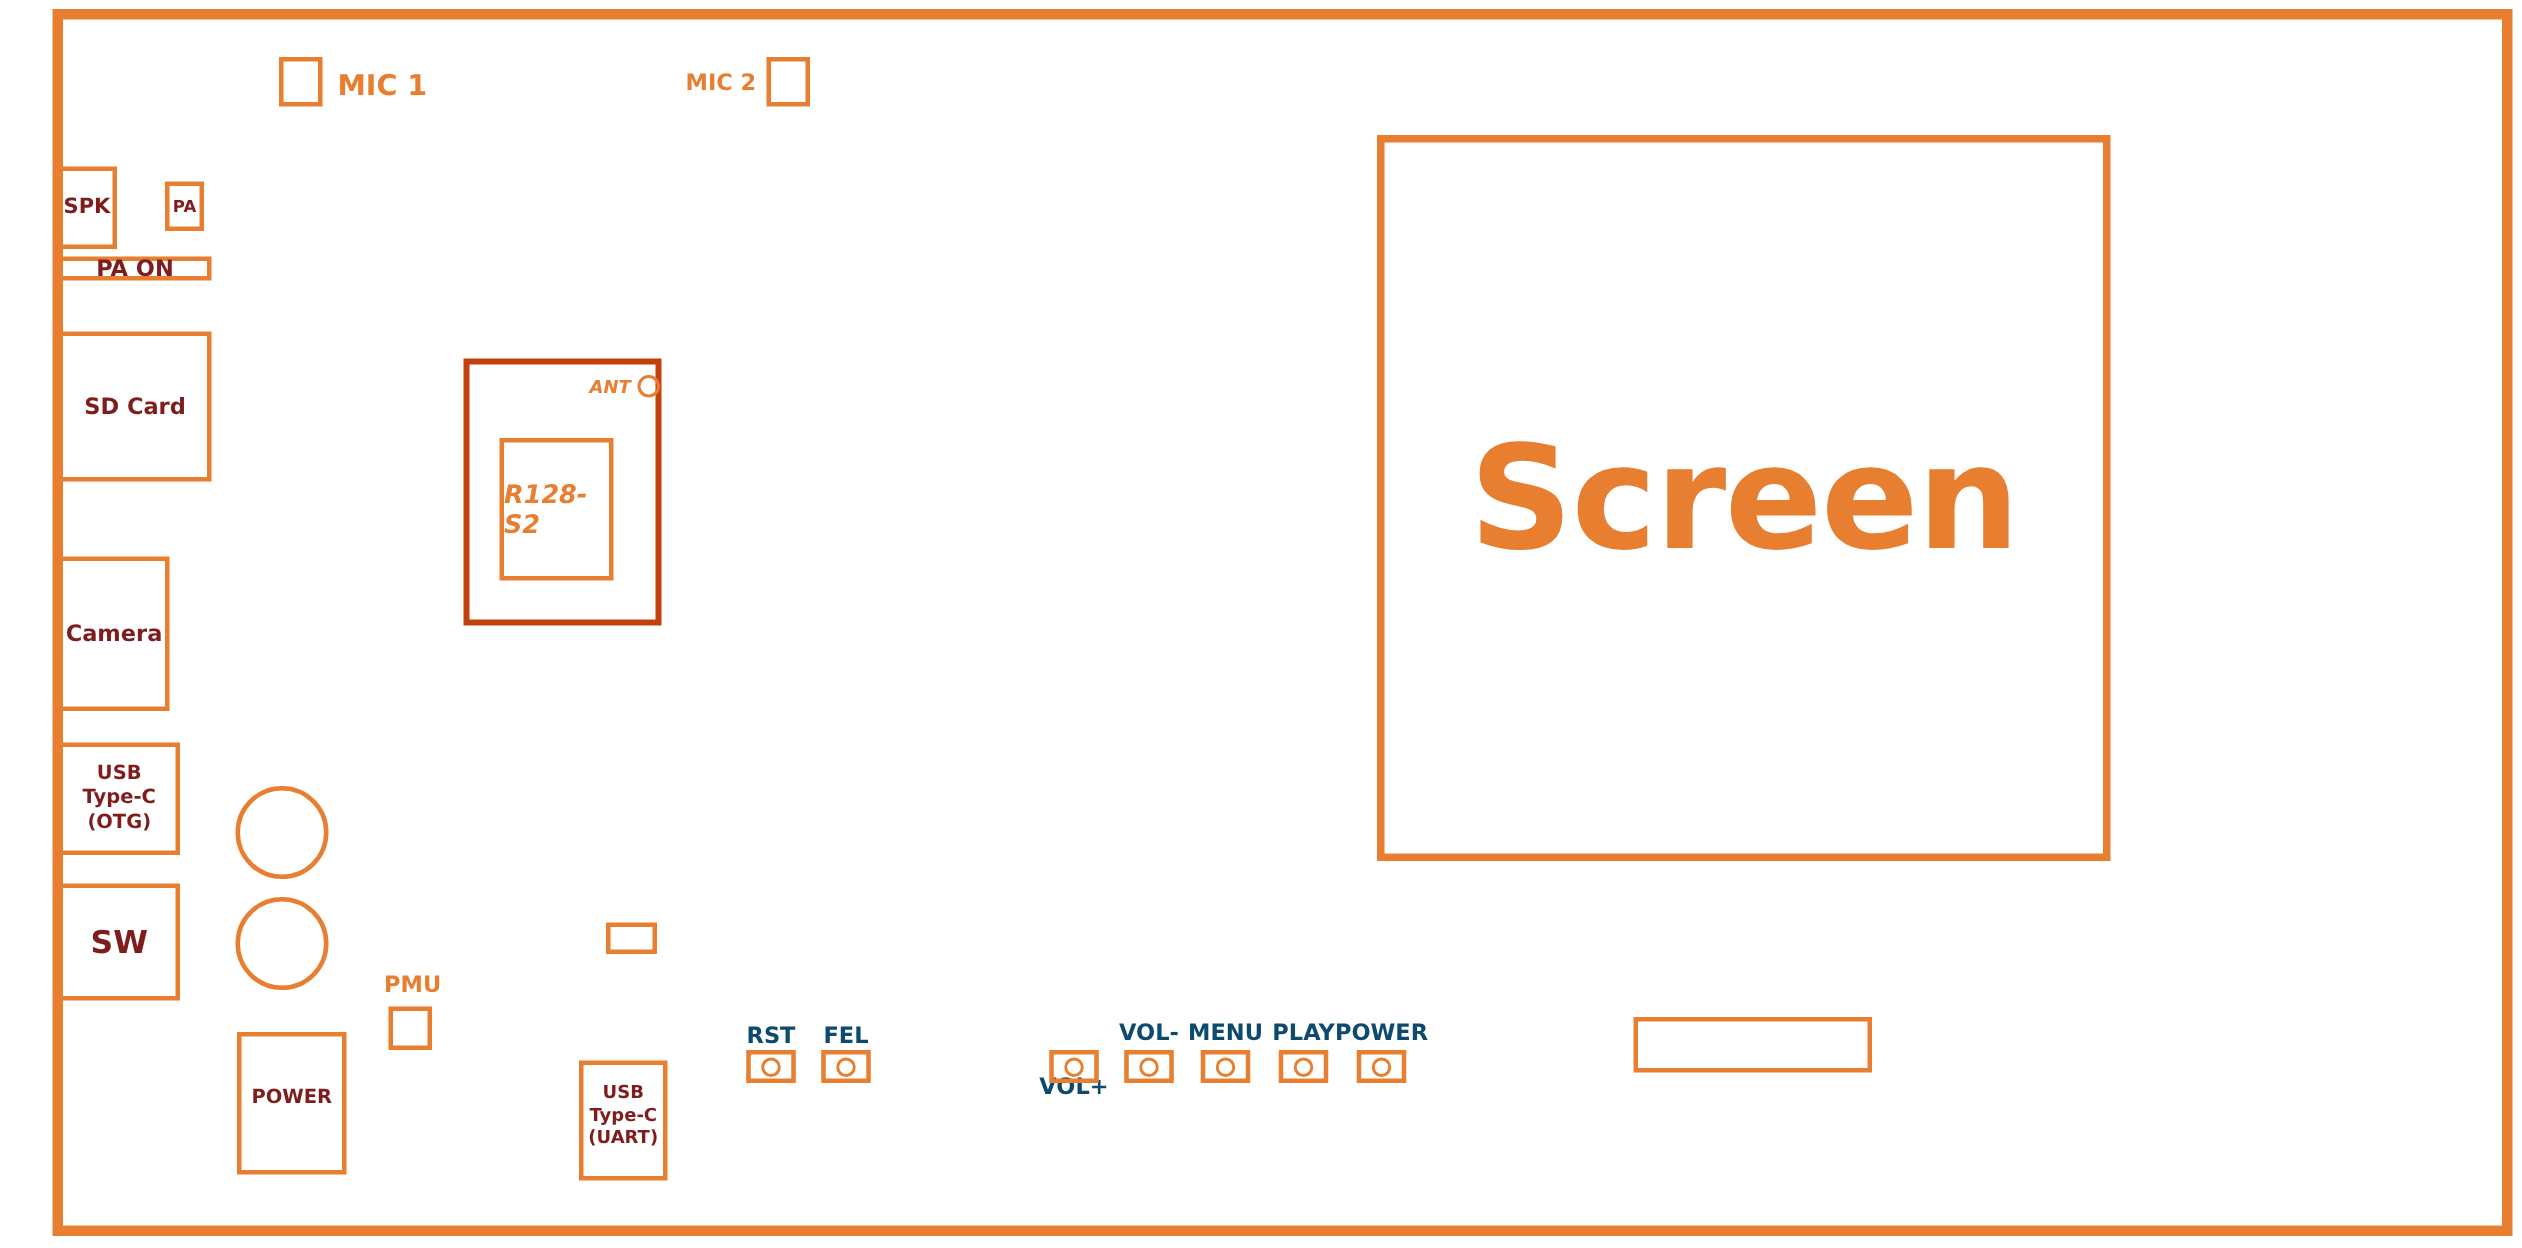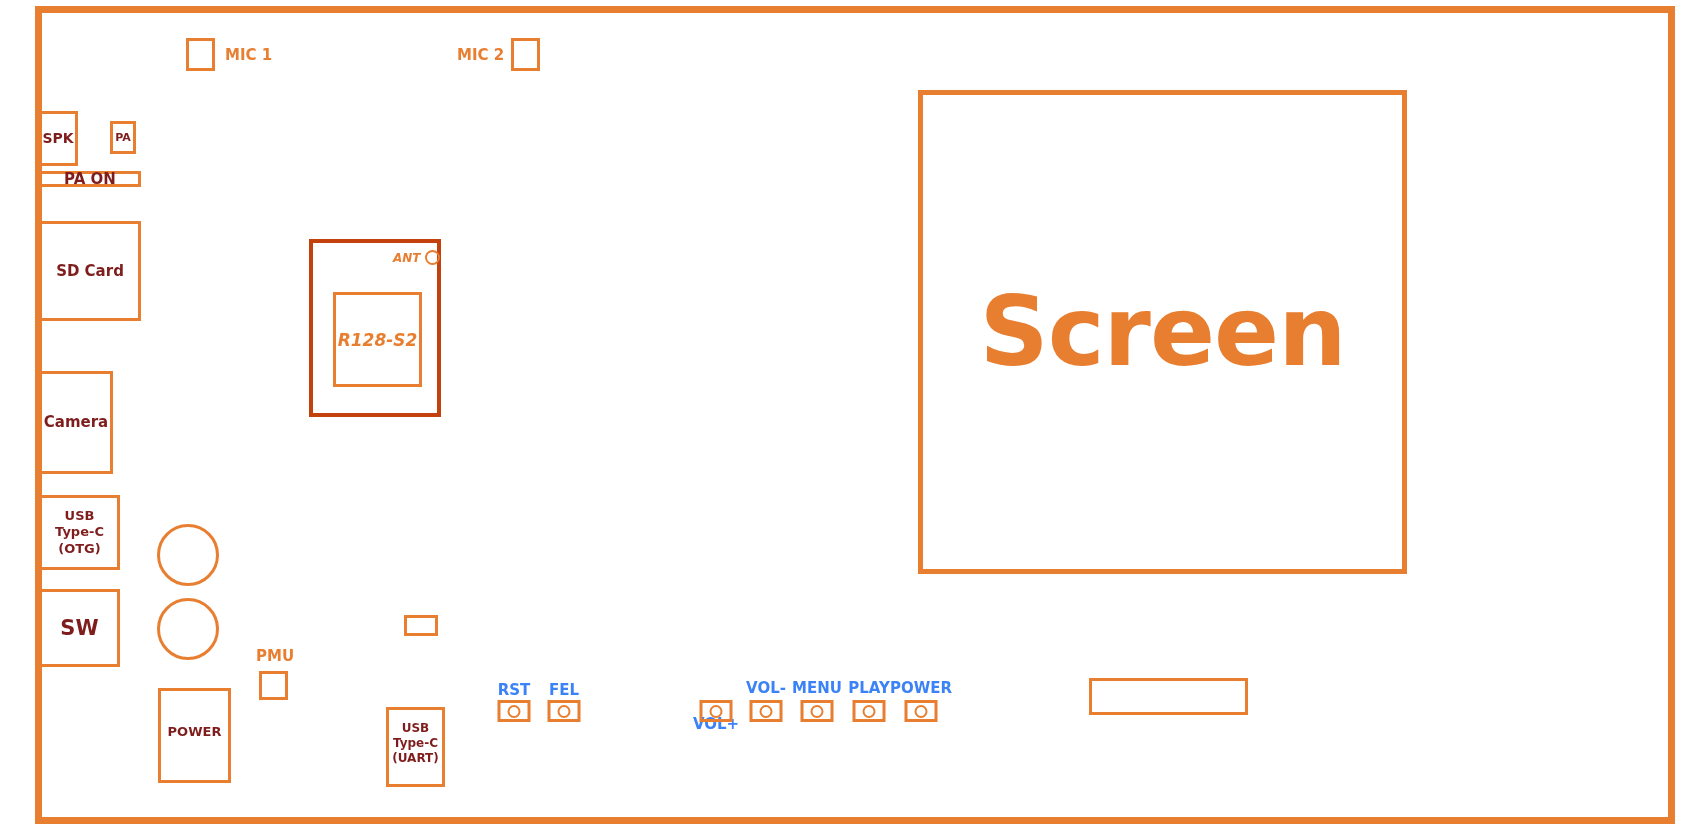--- a/index.html
+++ b/index.html
@@ -106,21 +106,21 @@
     position: absolute;
     color: #e87e30;
     font-weight: bold;
     font-size: 21px;
     white-space: nowrap;
   }
   
   .btn-group { position: absolute; }
   .btn-caption {
     position: absolute;
-    color: #3b82f6;
+    color: #0c4a6e;
     font-weight: bold;
     font-size: 15px;
     white-space: nowrap;
     transform: translateX(-50%);
   }
   .btn-box {
     position: absolute;
     box-sizing: border-box;
     border: 3px solid #e87e30;
     display: flex;
@@ -137,21 +137,21 @@
   }
 </style>
 </head>
 <body>
 
 <div id="board-canvas">
 
   <div class="board-outline"></div>
 
   <div class="comp" style="left:186px; top:38px; width:29px; height:33px;"></div>
-  <div class="label" style="left:225px; top:46px; font-size:15px;">MIC 1</div>
+  <div class="label" style="left:225px; top:46px; font-size:19px;">MIC 1</div>
 
   <div class="label" style="left:457px; top:46px; font-size:15px;">MIC 2</div>
   <div class="comp" style="left:511px; top:38px; width:29px; height:33px;"></div>
 
   <div class="comp" style="left:38px; top:111px; width:40px; height:55px; font-size:14px;">
     <span>SPK</span>
   </div>
 
   <div class="comp" style="left:110px; top:121px; width:26px; height:33px; font-size:11px;">
     <span>PA</span>
@@ -193,21 +193,21 @@
     <span>USB</span>
     <span>Type-C</span>
     <span>(UART)</span>
   </div>
 
   <div class="comp" style="left:404px; top:615px; width:34px; height:21px;"></div>
 
   <div class="module-outer" style="left:309px; top:239px; width:132px; height:178px;">
     <span class="ant-label" style="left:80px; top:8px;">ANT</span>
     <span class="ant-circle" style="left:112px; top:7px;"></span>
-    <div class="module-inner" style="left:20px; top:49px; width:89px; height:95px;">
+    <div class="module-inner" style="left:20px; top:49px; width:76px; height:95px;">
       <span>R128-S2</span>
     </div>
   </div>
 
   <div class="screen-block" style="left:918px; top:75px; width:489px; height:484px;">
     <span class="screen-text">Screen</span>
   </div>
 
   <div class="comp" style="left:1089px; top:678px; width:159px; height:37px;"></div>
 

